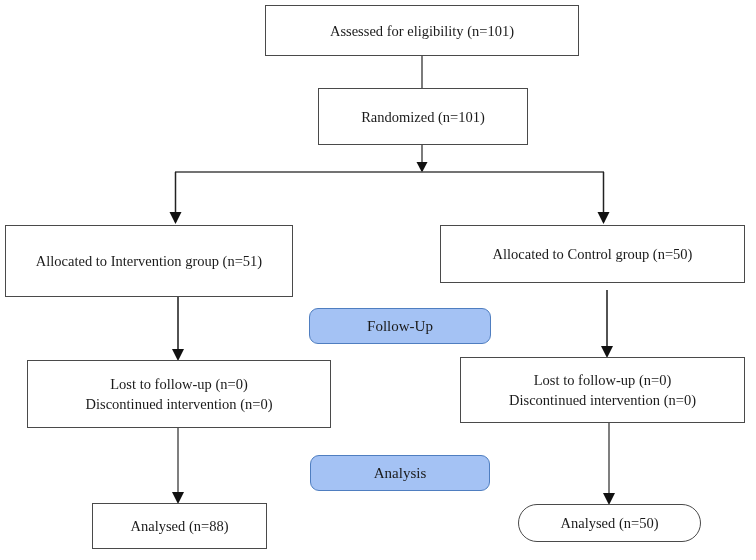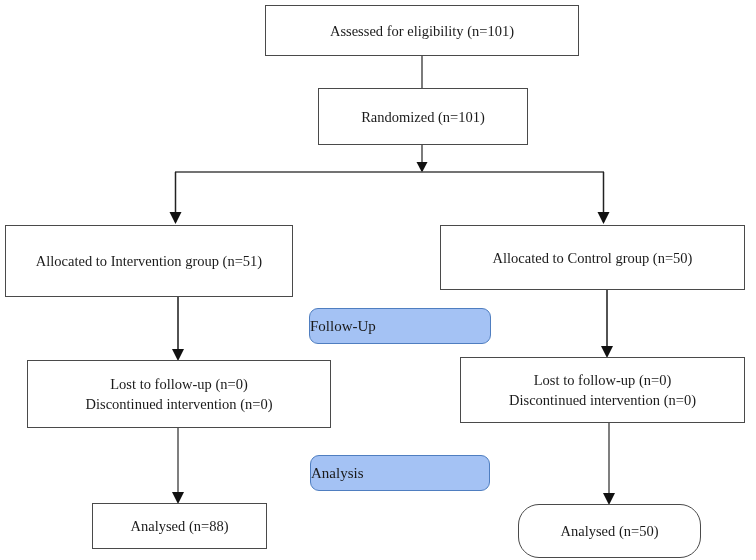--- a/index.html
+++ b/index.html
@@ -47,36 +47,36 @@
     white-space: nowrap;
   }
   .stage-badge {
     position: absolute;
     box-sizing: border-box;
     background: #A4C2F4;
     border: 1px solid #4f7ec0;
     border-radius: 9px;
     display: flex;
     align-items: center;
-    justify-content: flex-start;
+    justify-content: center;
     text-align: center;
     font-family: "Liberation Serif", serif;
     font-size: 15px;
     color: #1a1a1a;
     z-index: 3;
   }
   
   #node-assessed   { left: 265px; top: 5px;   width: 314px; height: 51px; }
   #node-randomized { left: 318px; top: 88px;  width: 210px; height: 57px; }
   #node-alloc-intervention { left: 5px;   top: 225px; width: 288px; height: 72px; }
-  #node-alloc-control      { left: 440px; top: 225px; width: 305px; height: 65px; }
+  #node-alloc-control      { left: 440px; top: 225px; width: 305px; height: 58px; }
   #node-followup-left      { left: 27px;  top: 360px; width: 304px; height: 68px; }
   #node-followup-right     { left: 460px; top: 357px; width: 285px; height: 66px; }
   #node-analysed-left      { left: 92px;  top: 503px; width: 175px; height: 46px; }
-  #node-analysed-right     { left: 518px; top: 504px; width: 183px; height: 54px; border-radius: 21px; }
+  #node-analysed-right     { left: 518px; top: 504px; width: 183px; height: 38px; border-radius: 21px; }
   #badge-followup { left: 309px; top: 308px; width: 182px; height: 36px; }
   #badge-analysis { left: 310px; top: 455px; width: 180px; height: 36px; }
 </style>
 </head>
 <body>
 
 <div id="flowchart">
 
   <svg id="connector-layer" viewBox="0 0 756 560" width="756" height="560" xmlns="http://www.w3.org/2000/svg">
     <defs>

